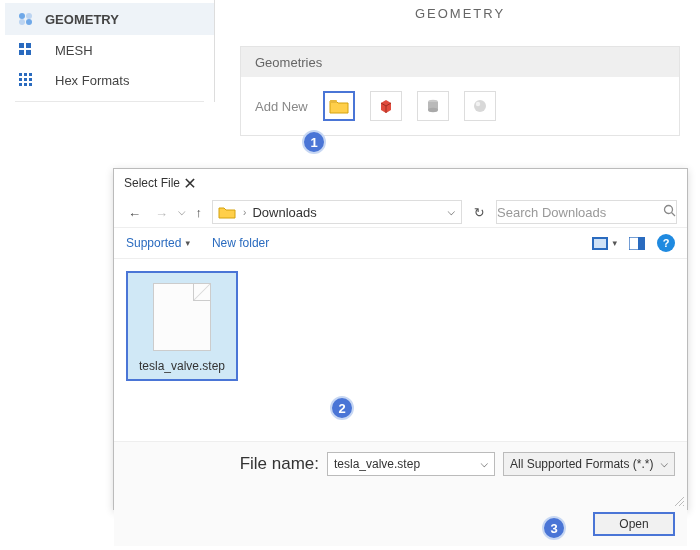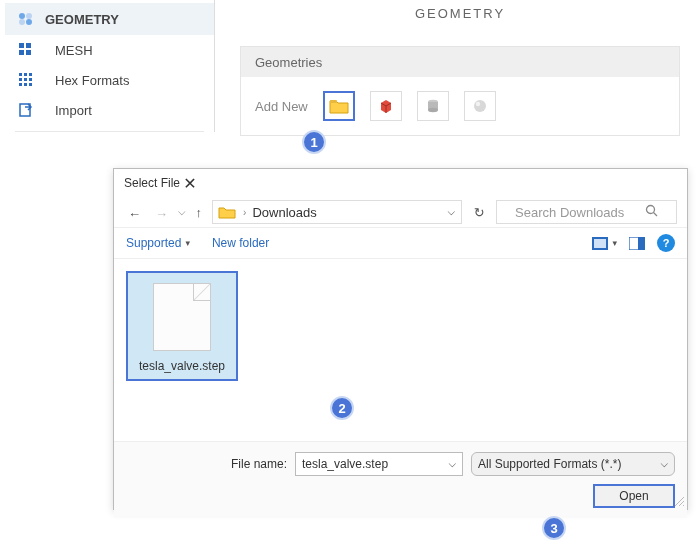--- a/index.html
+++ b/index.html
@@ -23,43 +23,43 @@
   .dlg-title { height: 28px; display: flex; align-items: center; justify-content: flex-start; padding: 0 8px 0 10px; font-size: 12px; }
   .dlg-close { font-size: 16px; cursor: pointer; width: 20px; text-align: center; }
   .dlg-nav { height: 30px; display: flex; align-items: center; gap: 6px; padding: 0 10px; }
   .nav-arrow { color: #444; padding: 0 4px; cursor: pointer; }
   .nav-arrow.disabled { color: #bbb; }
   .path-chev { color: #888; font-size: 10px; }
   .folder-glyph { width: 20px; height: 18px; display: inline-flex; align-items: center; justify-content: center; }
   .path-box { flex: 0 0 250px; height: 24px; border: 1px solid #ddd; display: flex; align-items: center; gap: 6px; padding: 0 4px; }
   .path-drop { margin-left: auto; color: #555; font-size: 10px; padding-right: 2px; }
   .refresh-btn { width: 22px; height: 24px; display: flex; align-items: center; justify-content: center; color: #555; cursor: pointer; }
-  .search-box { flex: 1; height: 24px; border: 1px solid #ddd; display: flex; align-items: center; padding: 0 18px; color: #999; justify-content: space-between; }
+  .search-box { flex: 1; height: 24px; border: 1px solid #ddd; display: flex; align-items: center; padding: 0 0; color: #999; justify-content: space-between; }
 
   .dlg-toolbar { height: 32px; border-top: 1px solid #eee; border-bottom: 1px solid #eee; display: flex; align-items: center; padding: 0 12px; gap: 22px; }
   .linkish { color: #2a6bbf; cursor: pointer; display: inline-flex; align-items: center; gap: 4px; font-size: 12px; }
   .toolbar-right { margin-left: auto; display: flex; align-items: center; gap: 12px; }
   .view-btn { display: inline-flex; align-items: center; gap: 4px; cursor: pointer; }
   .help-btn { width: 18px; height: 18px; border-radius: 50%; background: #1f8ae0; color: #fff; display: inline-flex; align-items: center; justify-content: center; font-size: 11px; font-weight: bold; cursor: pointer; }
 
   .dlg-content { height: 182px; padding: 12px; }
   .file-item { width: 112px; border: 2px solid #4a75d6; background: #d0e8f6; padding: 10px 6px 6px 6px; text-align: center; cursor: pointer; }
   .file-thumb { width: 58px; height: 68px; border: 1px solid #ccc; background: #fcfcfc; margin: 0 auto 8px auto; position: relative; }
   .file-thumb::after { content: ""; position: absolute; right: 0; top: 0; width: 16px; height: 16px; background: linear-gradient(135deg, #fcfcfc 46%, #ddd 50%, #fcfcfc 54%); border-left: 1px solid #ccc; border-bottom: 1px solid #ccc; }
   .file-label { font-size: 12px; }
 
   .dlg-footer { border-top: 1px solid #eee; padding: 10px 12px; background: #fafafa; }
   .row1 { display: flex; align-items: center; gap: 8px; justify-content: flex-end; }
-  .footer-label { font-size: 12px; color: #333; }
+  .footer-label { font-size: 17px; color: #333; }
   .combo { height: 24px; border: 1px solid #bbb; background: #fff; display: flex; align-items: center; padding: 0 6px; font-size: 12px; justify-content: space-between; }
   .filename-combo { width: 168px; }
-  .format-combo { width: 204px; background: #f1f1f1; border-radius: 6px; }
+  .format-combo { width: 172px; background: #f1f1f1; }
   .row2 { display: flex; justify-content: flex-end; gap: 8px; margin-top: 8px; }
   .dlg-btn { width: 82px; height: 24px; border: 1px solid #bbb; background: #f1f1f1; display: inline-flex; justify-content: center; align-items: center; font-size: 12px; cursor: pointer; }
-  .dlg-btn.primary { border: 2px solid #4a75d6; }
+  .dlg-btn.primary { border: 2px solid #4a75d6; margin-top: 28px; }
 
   .resize { position: absolute; right: 2px; bottom: 2px; width: 12px; height: 12px; }
   .resize svg { display: block; }
 
   .callout { position: absolute; width: 24px; height: 24px; border-radius: 50%; background: #4a75d6; border: 2px solid #c7d7f3; color: #fff; font-weight: bold; font-size: 13px; display: flex; align-items: center; justify-content: center; }
 </style>
 </head>
 <body>
 
 <div class="sidebar">
@@ -93,29 +93,20 @@
           <rect x="11" y="1" width="3" height="3" fill="#2a6bbf"></rect>
           <rect x="1" y="6" width="3" height="3" fill="#2a6bbf"></rect>
           <rect x="6" y="6" width="3" height="3" fill="#2a6bbf"></rect>
           <rect x="11" y="6" width="3" height="3" fill="#2a6bbf"></rect>
           <rect x="1" y="11" width="3" height="3" fill="#2a6bbf"></rect>
           <rect x="6" y="11" width="3" height="3" fill="#2a6bbf"></rect>
           <rect x="11" y="11" width="3" height="3" fill="#2a6bbf"></rect>
         </svg>
     </span>
     <span>Hex Formats</span>
-  </div>
-  <div class="sidebar-item">
-    <span class="ico">
-      <svg width="16" height="16" viewBox="0 0 16 16">
-          <rect x="2" y="2" width="10" height="12" fill="none" stroke="#2a6bbf" stroke-width="1.5"></rect>
-          <path d="M7 5 L13 5 M10 2 L13 5 L10 8" fill="none" stroke="#2a6bbf" stroke-width="1.5"></path>
-        </svg>
-    </span>
-    <span>Import</span>
   </div>
   <div class="sidebar-divider"></div>
 </div>
 
 <div class="main-title">GEOMETRY</div>
 <div class="panel">
   <div class="panel-header">
     <span>Geometries</span>
   </div>
   <div class="panel-body">

